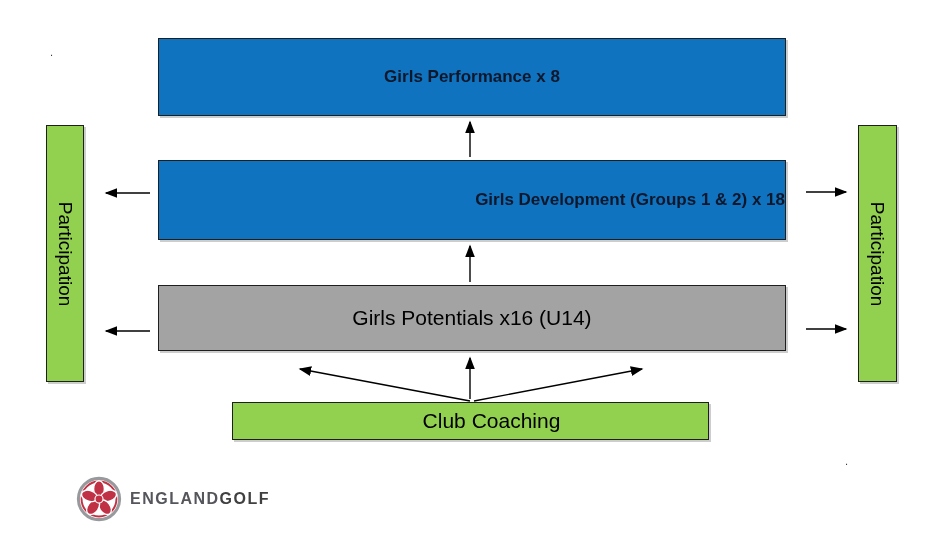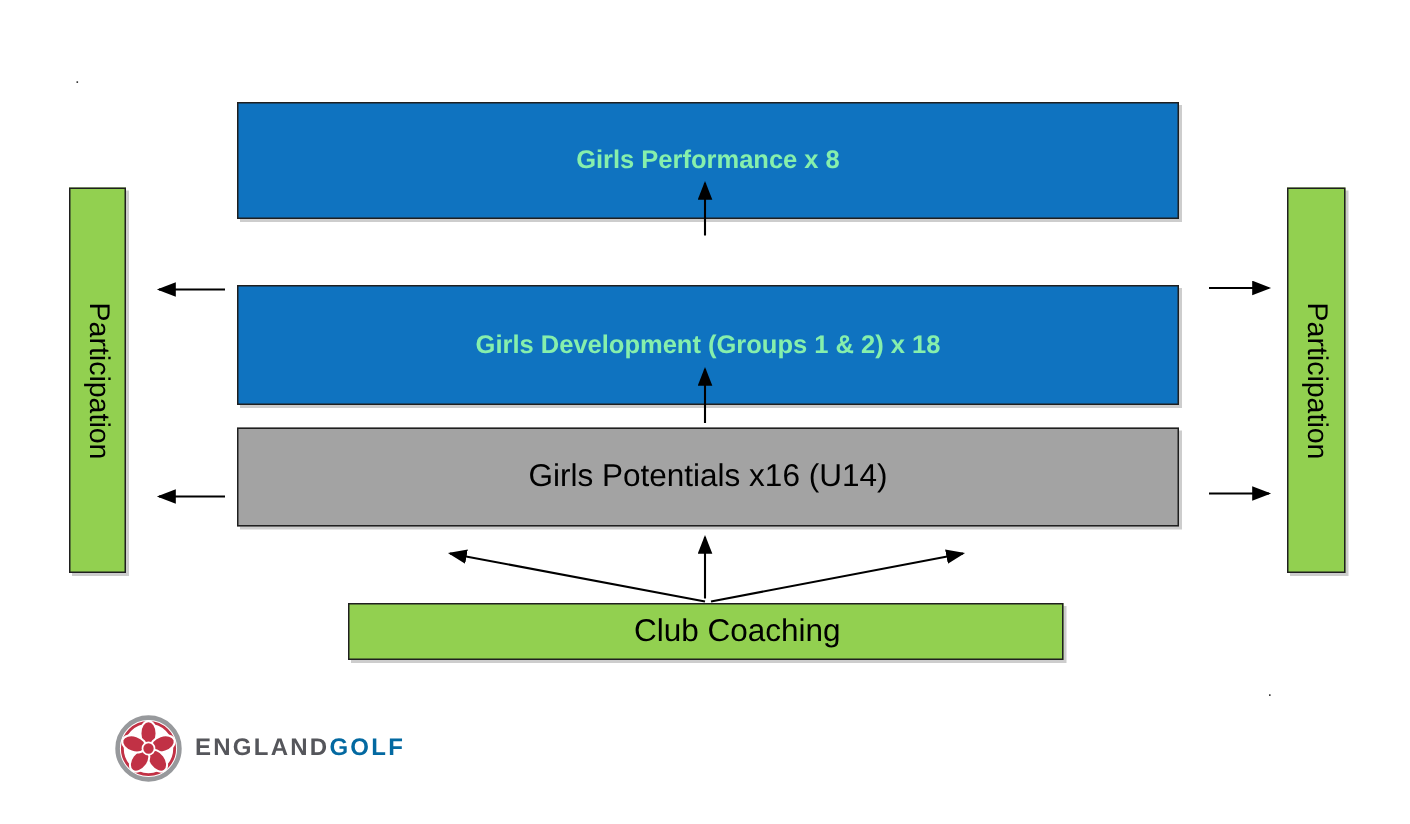--- a/index.html
+++ b/index.html
@@ -16,37 +16,36 @@
     display: flex;
     align-items: center;
     justify-content: center;
     text-align: center;
     border: 1px solid #1f1f1f;
     box-shadow: 2px 2px 0 rgba(130,130,130,0.40);
     box-sizing: border-box;
   }
   .box-dark {
     background: #0f73c0;
-    color: #86efac;
+    color: #0f172a;
     font-weight: bold;
     font-size: 17px;
-    margin-top: 30px;
   }
   .box-light {
     background: #a3a3a3;
     color: #000000;
     font-size: 21px;
   }
   .box-green {
     background: #92d050;
     color: #000000;
     font-size: 21px;
   }
   #box-performance { left: 158px; top: 38px;  width: 628px; height: 78px; }
-  #box-development { left: 158px; top: 160px; width: 628px; height: 80px; }
+  #box-development { left: 158px; top: 160px; width: 628px; height: 80px; justify-content: flex-end; }
   #box-potentials  { left: 158px; top: 285px; width: 628px; height: 66px; }
   #box-club        { left: 232px; top: 402px; width: 477px; height: 38px; padding-left: 42px; }
   #bar-left  { left: 46px;  top: 125px; width: 38px; height: 257px; }
   #bar-right { left: 858px; top: 125px; width: 39px; height: 257px; }
   .vertical-label {
     transform: rotate(90deg);
     white-space: nowrap;
     font-size: 19px;
     color: #000000;
   }
@@ -71,21 +70,21 @@
     display: flex;
     align-items: center;
     gap: 8px;
   }
   .logo-text {
     font-size: 16px;
     font-weight: 600;
     letter-spacing: 1.5px;
     color: #55565b;
   }
-  .logo-text .accent { color: #0369a1; }
+  .logo-text .accent { color: #404040; }
 </style>
 </head>
 <body>
 
 <div class="canvas">
 
   <div class="box box-dark" id="box-performance">
     <span>Girls Performance x 8</span>
   </div>
 

